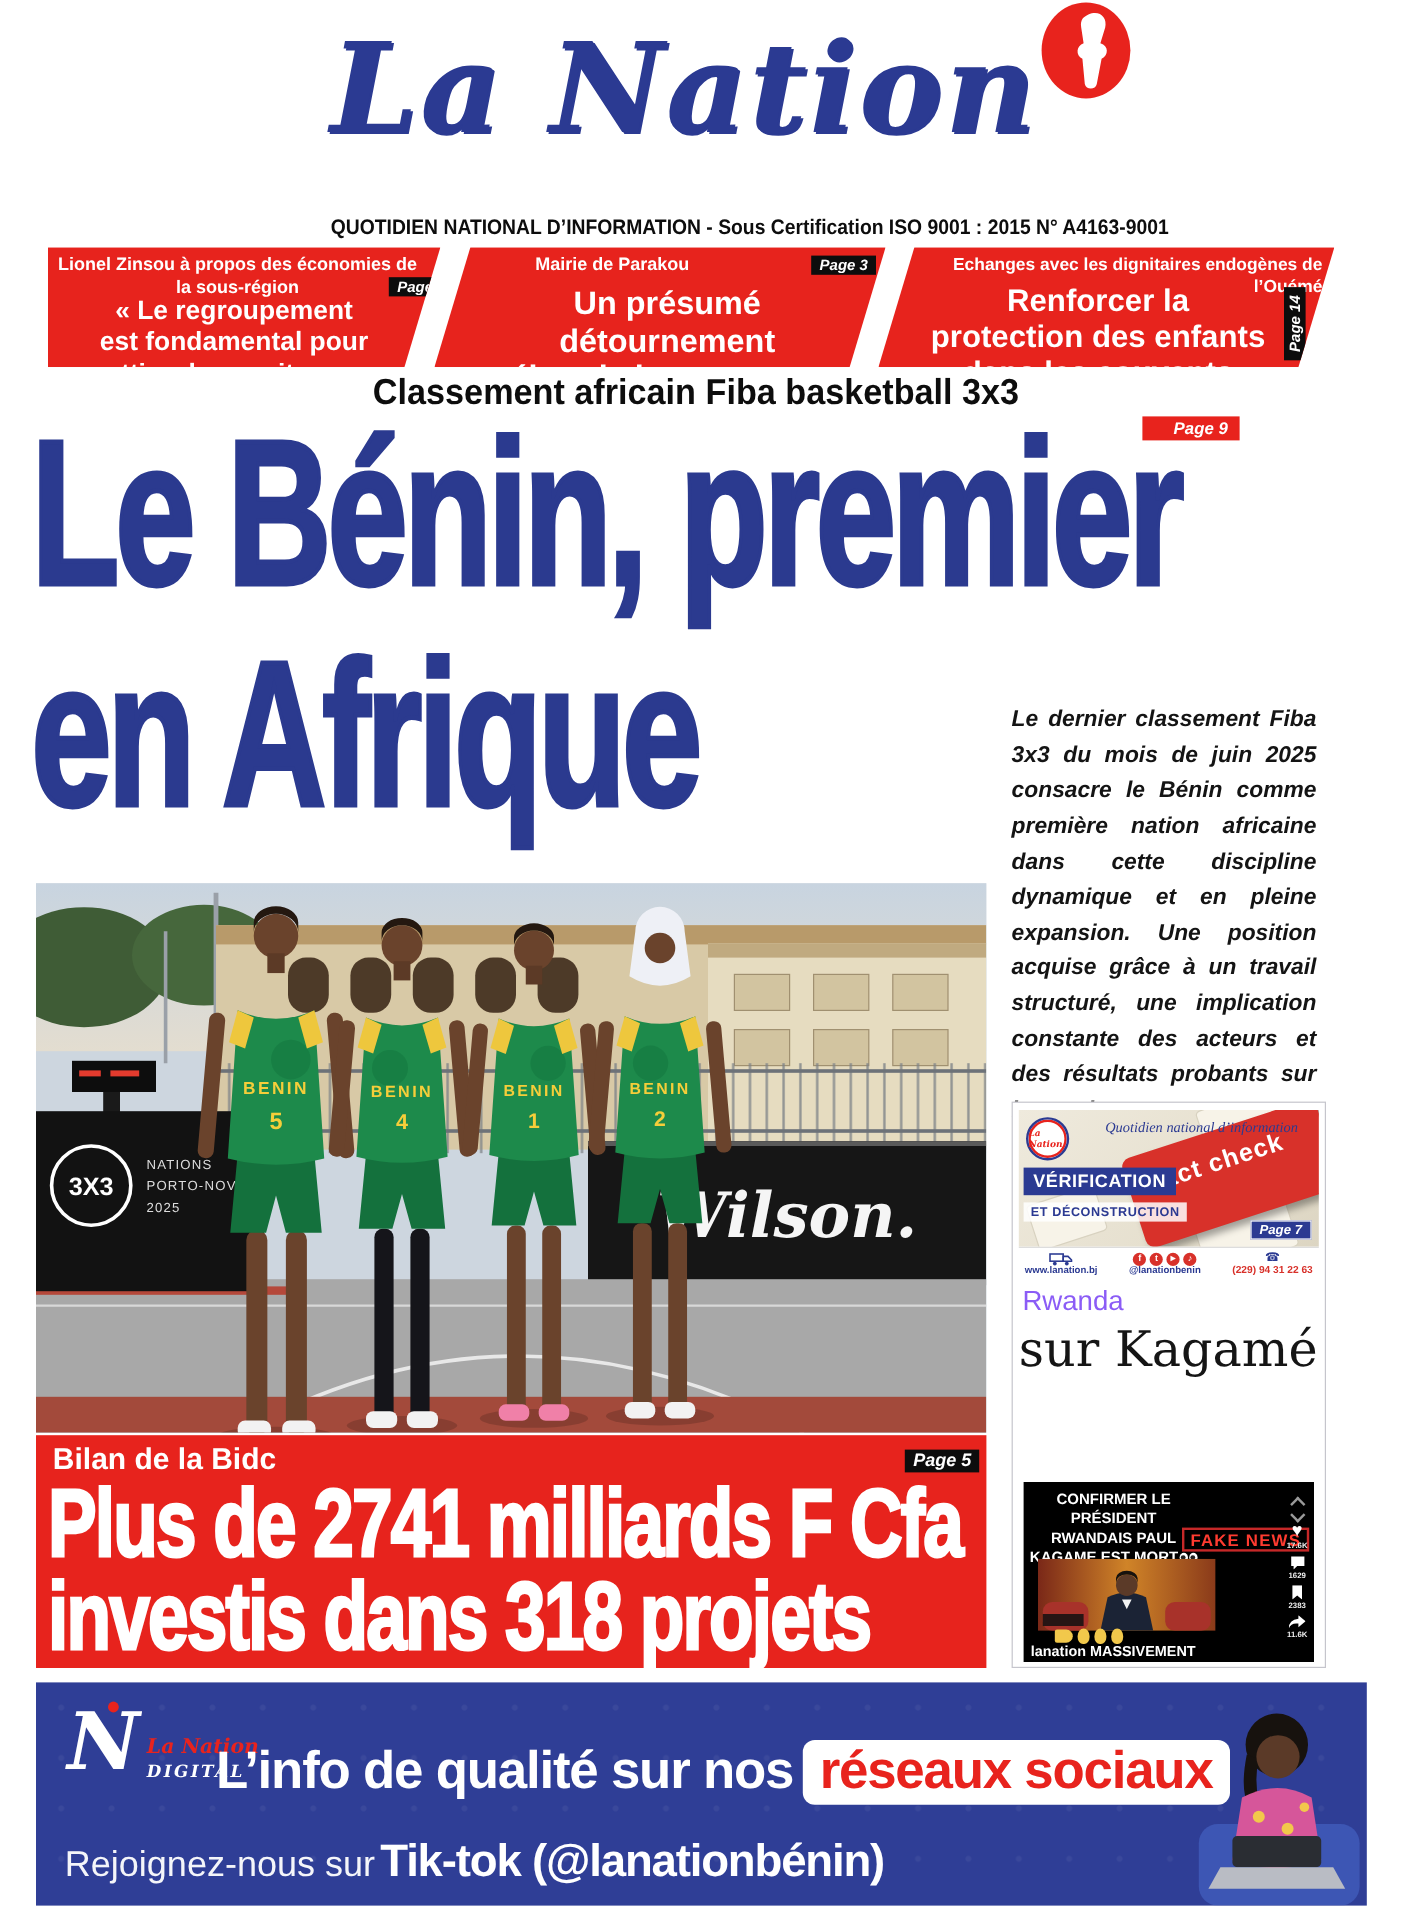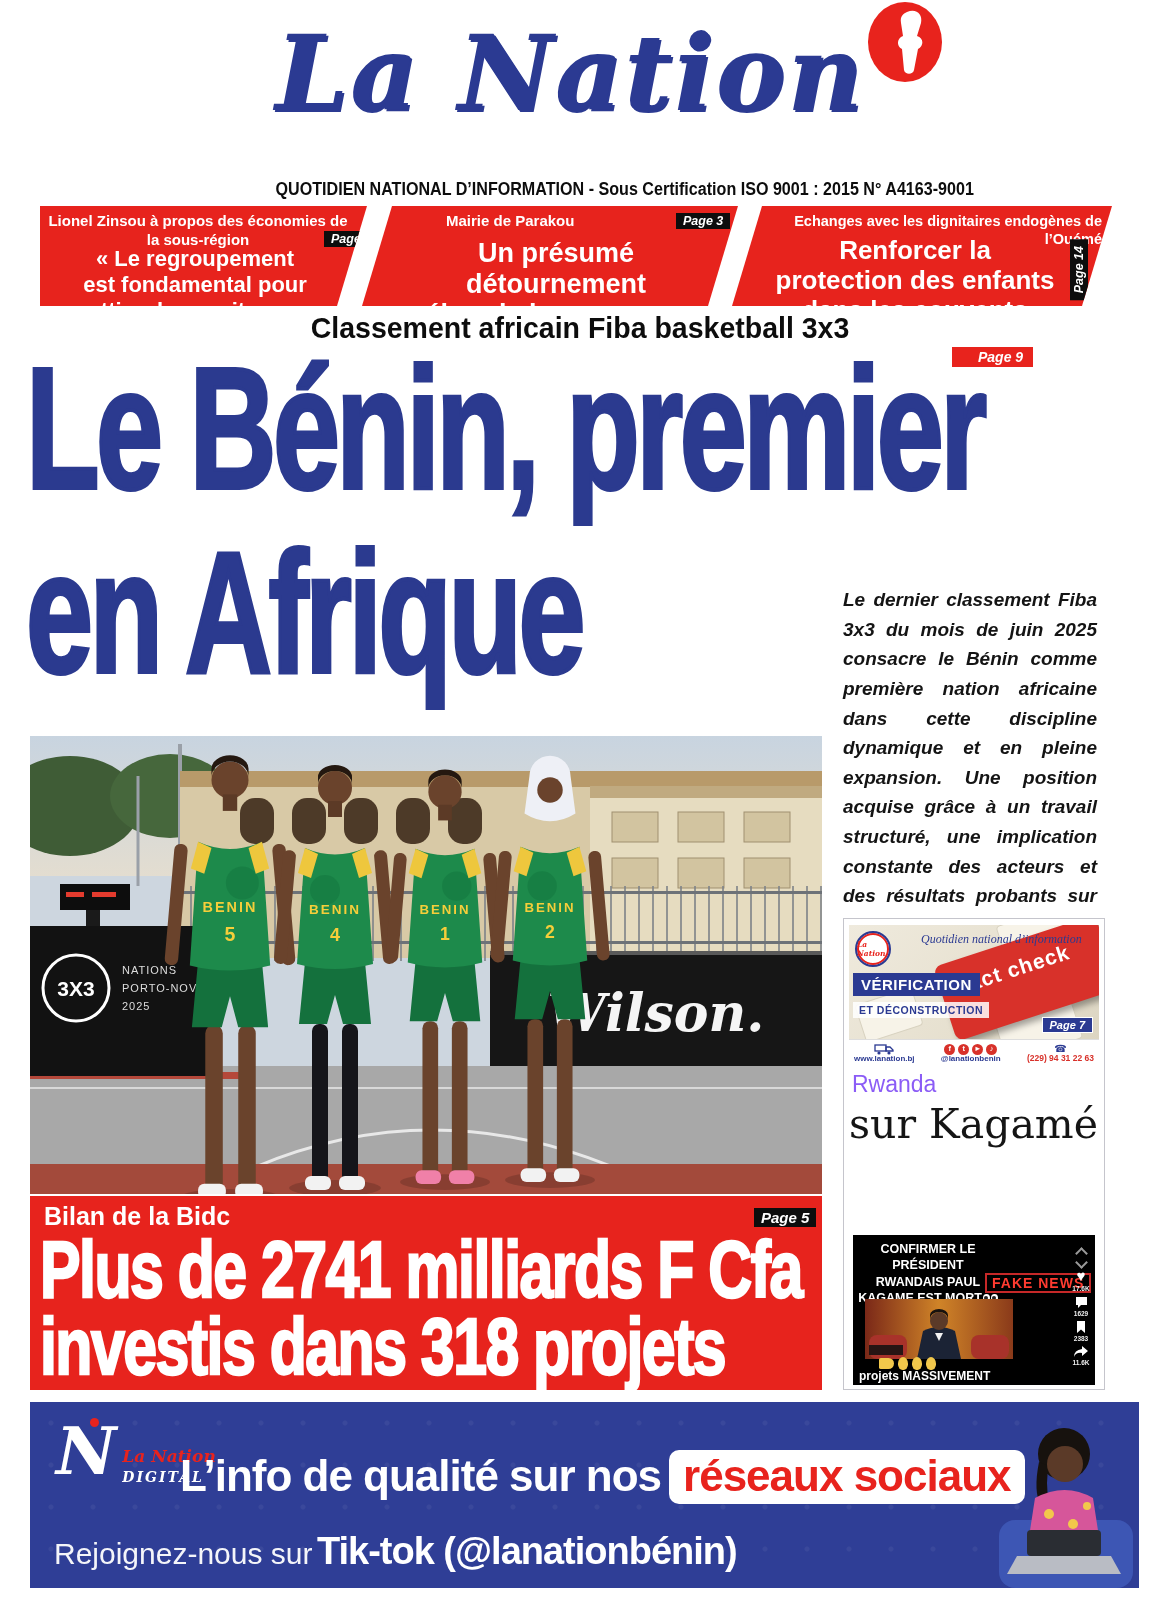--- a/index.html
+++ b/index.html
@@ -372,21 +372,21 @@
           <path d="M65,20 a9,7 0 0 1 18,0 l0,-4 a9,6 0 0 0 -18,0 z" fill="#17120e"></path>
           <rect x="4" y="46" width="34" height="10" fill="#111" opacity="0.85"></rect>
         </svg>
       </div>
       <div class="tk-emojis">
         <span class="hand"></span>
         <span class="clap"></span>
         <span class="clap"></span>
         <span class="clap"></span>
       </div>
-      <div class="tk-cta">projets MASSIVEMENT</div>
+      <div class="tk-cta">lanation MASSIVEMENT</div>
       <div class="tk-rail">
         <span class="chev up"></span>
         <span class="chev down"></span>
         <span class="heart">♥</span>
         <span class="tk-count">17.6K</span>
         <svg width="13" height="12" viewBox="0 0 13 12">
           <path d="M1,1 h11 v8 h-6 l-3,3 v-3 h-2 z" fill="#fff"></path>
         </svg>
         <span class="tk-count">1629</span>
         <svg width="10" height="12" viewBox="0 0 10 12">

